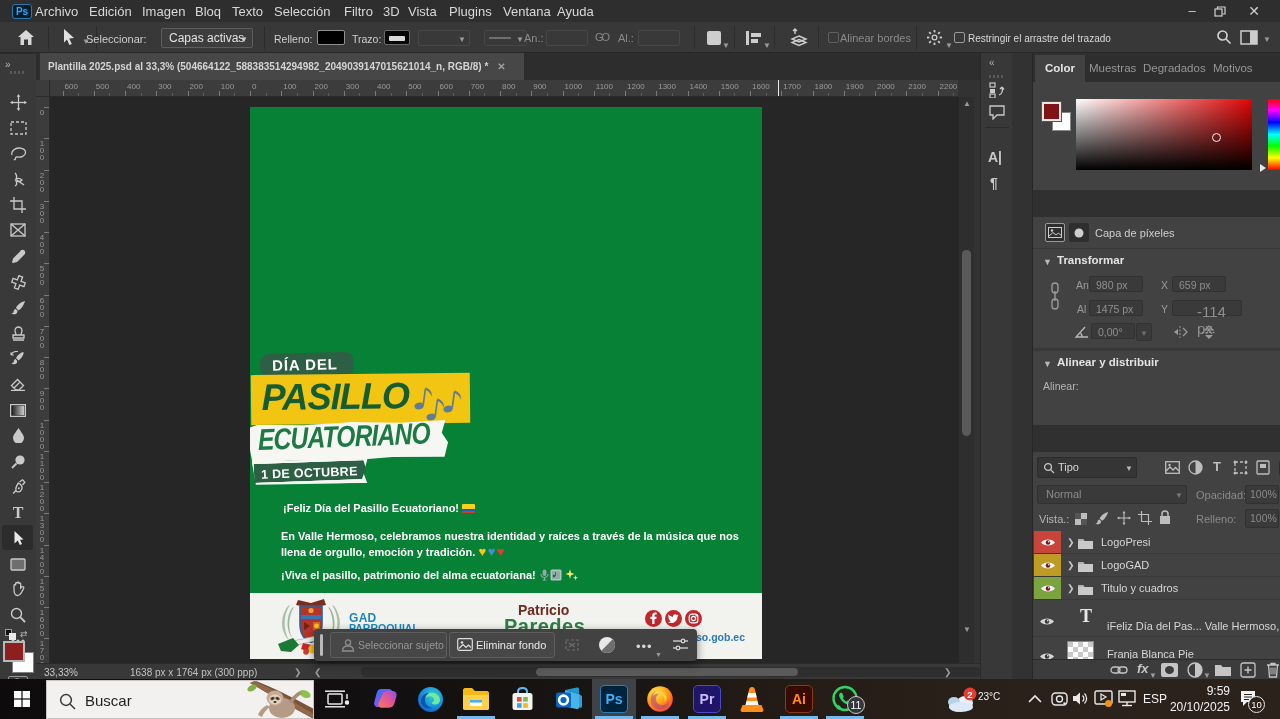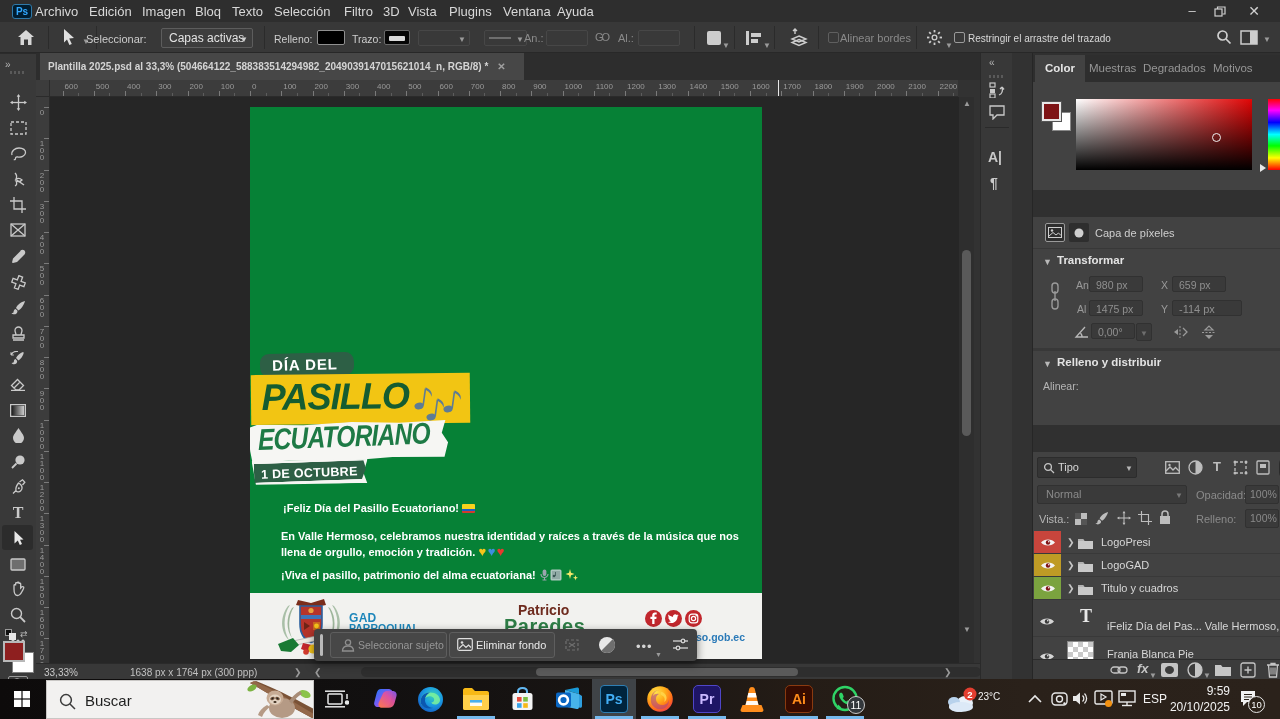--- a/index.html
+++ b/index.html
@@ -612,21 +612,21 @@
 <div class="abs" style="left:0px;top:31px;width:268px;height:1px;background:#383838"></div>
 <span class="abs" style="left:10px;top:40px;color:#b9b9b9;font-size:9px">▼</span>
 <span class="abs" style="left:24px;top:37px;color:#e3e3e3;font-size:11.5px;font-weight:bold">Transformar</span>
 <span class="abs" style="left:43px;top:62px;color:#9a9a9a;font-size:10.5px">An</span>
 <div class="abs" style="left:56px;top:59px;width:54px;height:16px;background:#3a3a3a;border:1px solid #313131;border-radius:2px;color:#8f8f8f;font-size:10.5px;padding:2px 0 0 6px">980 px</div>
 <span class="abs" style="left:128px;top:62px;color:#9a9a9a;font-size:10.5px">X</span>
 <div class="abs" style="left:139px;top:59px;width:54px;height:16px;background:#3a3a3a;border:1px solid #313131;border-radius:2px;color:#8f8f8f;font-size:10.5px;padding:2px 0 0 6px">659 px</div>
 <span class="abs" style="left:44px;top:86px;color:#9a9a9a;font-size:10.5px">Al</span>
 <div class="abs" style="left:56px;top:83px;width:54px;height:16px;background:#3a3a3a;border:1px solid #313131;border-radius:2px;color:#8f8f8f;font-size:10.5px;padding:2px 0 0 6px">1475 px</div>
 <span class="abs" style="left:128px;top:86px;color:#9a9a9a;font-size:10.5px">Y</span>
-<div class="abs" style="left:139px;top:83px;width:70px;height:16px;background:#3a3a3a;border:1px solid #313131;border-radius:2px;color:#8f8f8f;font-size:11px;padding:2px 0 0 6px">-114 px</div>
+<div class="abs" style="left:139px;top:83px;width:70px;height:16px;background:#3a3a3a;border:1px solid #313131;border-radius:2px;color:#8f8f8f;font-size:15px;padding:2px 0 0 24px">-114 px</div>
 <svg class="abs" style="left:16px;top:64px" width="12" height="30" viewBox="0 0 12 30">
           <g fill="none" stroke="#9a9a9a" stroke-width="1.4">
             <rect x="3" y="2" width="6" height="10" rx="3"></rect>
             <rect x="3" y="18" width="6" height="10" rx="3"></rect>
             <line x1="6" y1="10" x2="6" y2="20"></line>
           </g>
         </svg>
 <svg class="abs" style="left:41px;top:108px" width="16" height="14" viewBox="0 0 16 14">
           <path d="M14 12 L2 12 L11 2" fill="none" stroke="#b9b9b9" stroke-width="1.3"></path>
           <path d="M8 12 A6 6 0 0 0 6.5 8" fill="none" stroke="#b9b9b9" stroke-width="1.3"></path>
@@ -638,21 +638,21 @@
           <path d="M5 4 L1 7 L5 10 Z" fill="#9a9a9a"></path>
           <path d="M10 3 L14 7 L10 11" fill="none" stroke="#9a9a9a" stroke-width="1.3"></path>
         </svg>
 <svg class="abs" style="left:168px;top:108px" width="16" height="15" viewBox="0 0 16 15">
           <path d="M1 7.5 L15 7.5" stroke="#9a9a9a" stroke-width="1" stroke-dasharray="2 1.5"></path>
           <path d="M4 5 L8 1 L12 5 Z" fill="none" stroke="#9a9a9a" stroke-width="1.2"></path>
           <path d="M4 10 L8 14 L12 10 Z" fill="#9a9a9a"></path>
         </svg>
 <div class="abs" style="left:0px;top:131px;width:268px;height:3px;background:#383838"></div>
 <span class="abs" style="left:10px;top:142px;color:#b9b9b9;font-size:9px">▼</span>
-<span class="abs" style="left:24px;top:139px;color:#e3e3e3;font-size:11.5px;font-weight:bold">Relleno y distribuir</span>
+<span class="abs" style="left:24px;top:139px;color:#e3e3e3;font-size:11.5px;font-weight:bold">Alinear y distribuir</span>
 <span class="abs" style="left:10px;top:163px;color:#b5b5b5;font-size:10.5px">Alinear:</span>
 <div class="abs" style="left:255px;top:38px;color:#9a9a9a;font-size:8px">▲</div>
 <div class="abs" style="left:254px;top:48px;width:9px;height:60px;background:#5a5a5a;border-radius:4px"></div>
 <div class="abs" style="left:255px;top:190px;color:#9a9a9a;font-size:8px">▼</div>
 </circle></div>
 <div class="pbody" style="top:399px;height:227px">
 <div class="abs" style="left:4px;top:5px;width:100px;height:21px;background:#353535;border:1px solid #2c2c2c;border-radius:2px"></div>
 <svg class="abs" style="left:10px;top:10px" width="12" height="12" viewBox="0 0 12 12">
         <circle cx="5" cy="5" r="3.4" fill="none" stroke="#c5c5c5" stroke-width="1.3"></circle>
         <line x1="7.6" y1="7.6" x2="11" y2="11" stroke="#c5c5c5" stroke-width="1.3"></line>

